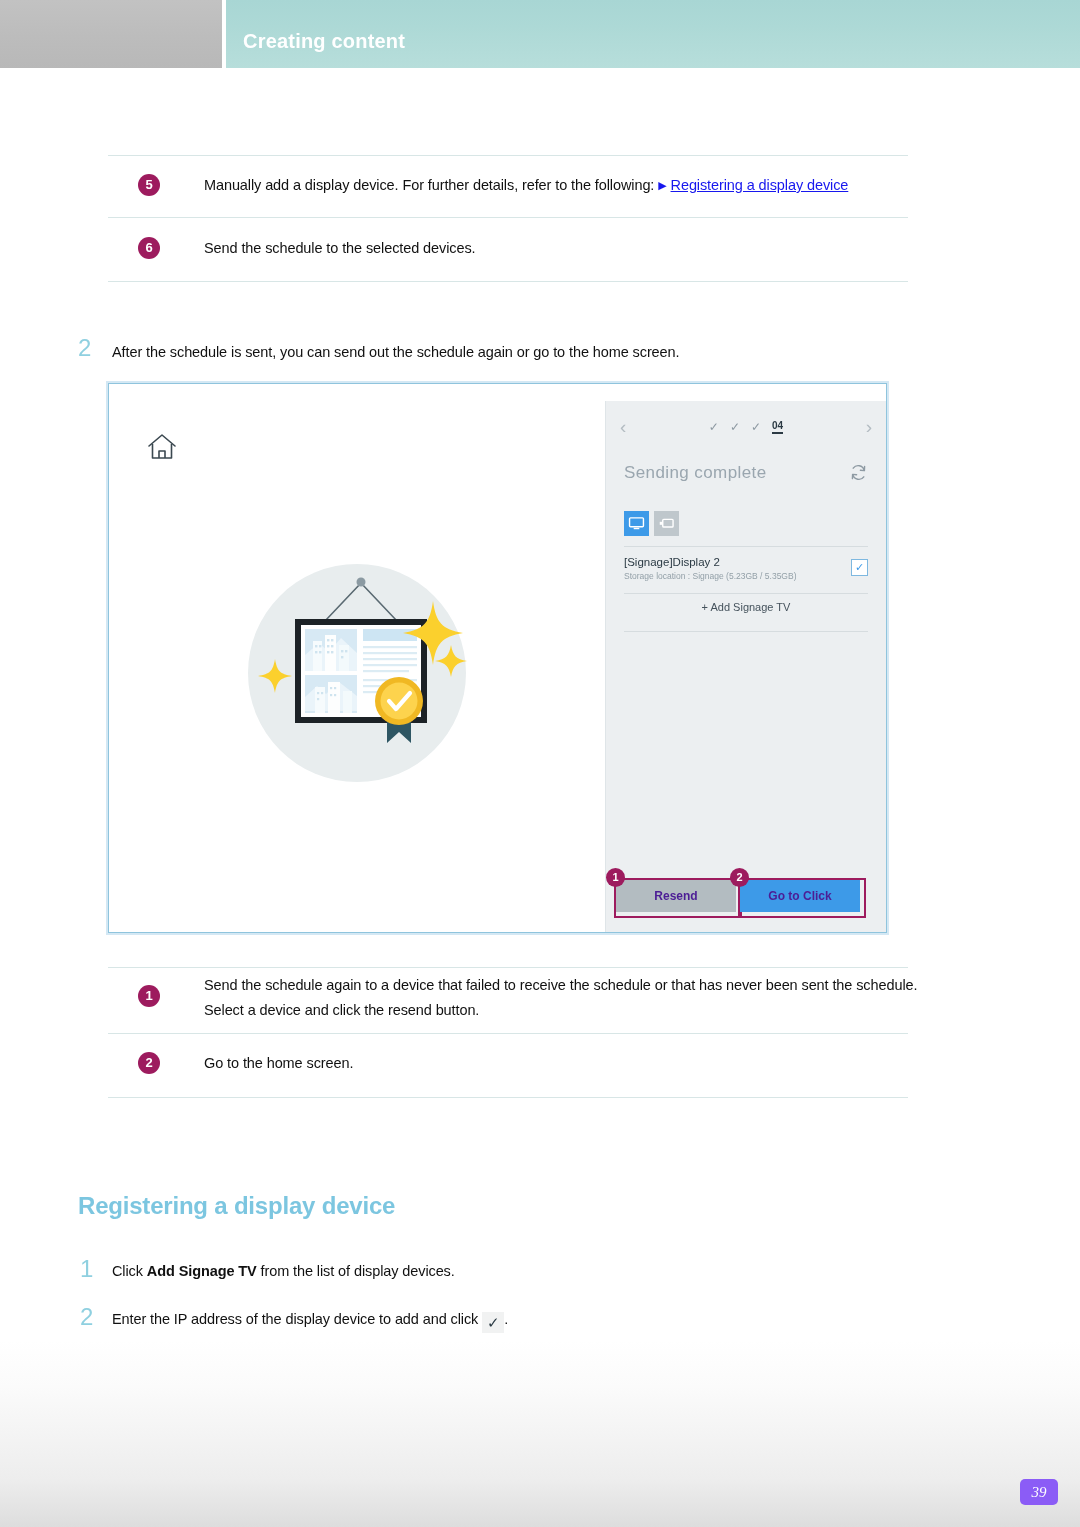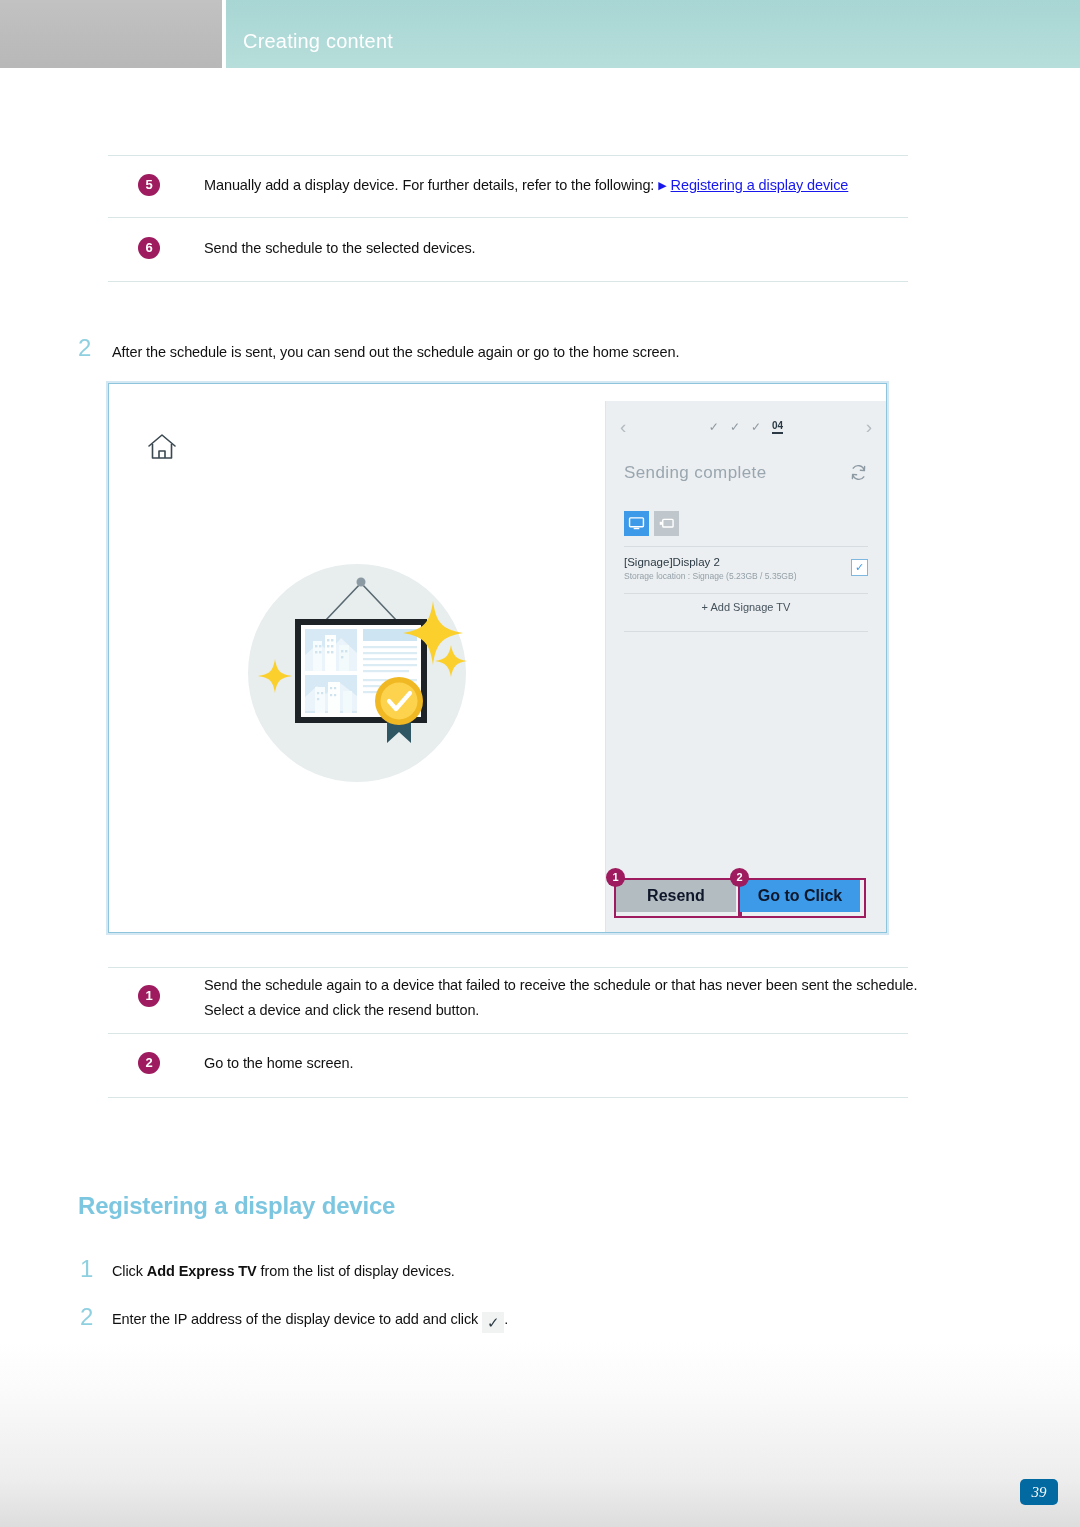--- a/index.html
+++ b/index.html
@@ -48,21 +48,21 @@
     left: 226px; top: 0;
     width: 854px; height: 68px;
     background: linear-gradient(to bottom, #a8d6d4 0%, #add9d6 40%, #b7dedb 100%);
   }
   .header-title {
     position: absolute;
     left: 243px; top: 30px;
     font-size: 20px;
     color: #ffffff;
     letter-spacing: 0.2px;
-    font-weight: 400;
+    font-weight: 700;
   }
 
   
   .rule {
     position: absolute;
     height: 1px;
     background: #d8e6e6;
   }
   .badge {
     position: absolute;
@@ -319,22 +319,22 @@
     line-height: 19px;
     text-align: center;
     z-index: 5;
   }
   .btn {
     position: absolute;
     height: 32px;
     display: flex;
     align-items: center;
     justify-content: center;
-    font-size: 16px;
-    color: #0f172a;
+    font-size: 12px;
+    color: #4c1d95;
     font-weight: bold;
   }
   .btn-resend { background: #b3bcc1; left: 4px; top: 4px; width: 120px; }
   .btn-home   { background: #3d9ae8; left: 128px; top: 4px; width: 120px; }
 
   
   .section-title {
     position: absolute;
     left: 78px; top: 1192px;
     font-size: 24px;
@@ -351,21 +351,21 @@
     font-size: 15px;
     color: #2b3a44;
     vertical-align: -4px;
   }
 
   
   .pagenum {
     position: absolute;
     right: 22px; bottom: 22px;
     width: 38px; height: 26px;
-    background: #0369a1;
+    background: #8b5cf6;
     border-radius: 5px;
     color: #ffffff;
     font-family: "Liberation Serif", serif;
     font-style: italic;
     font-size: 15px;
     text-align: center;
     line-height: 26px;
     z-index: 4;
   }
 
@@ -555,21 +555,21 @@
 
 <div class="badge" style="left:138px; top:1052px;">2</div>
 <div class="body-text" style="left:204px; top:1051px; width:750px;">Go to the home screen.</div>
 
 <div class="rule" style="left:108px; top:1097px; width:800px;"></div>
 
 <div class="section-title">Registering a display device</div>
 
 <div class="step-num" style="left:80px; top:1255px;">1</div>
 <div class="body-text" style="left:112px; top:1259px; width:800px;">
-  <span>Click </span><b>Add Express TV</b><span> from the list of display devices.</span>
+  <span>Click </span><b>Add Signage TV</b><span> from the list of display devices.</span>
 </div>
 
 <div class="step-num" style="left:80px; top:1303px;">2</div>
 <div class="body-text" style="left:112px; top:1307px; width:800px;">
   <span>Enter the IP address of the display device to add and click </span><span class="inline-check">✓</span><span>.</span>
 </div>
 
 <div class="pagenum">39</div>
 
 </body></html>

